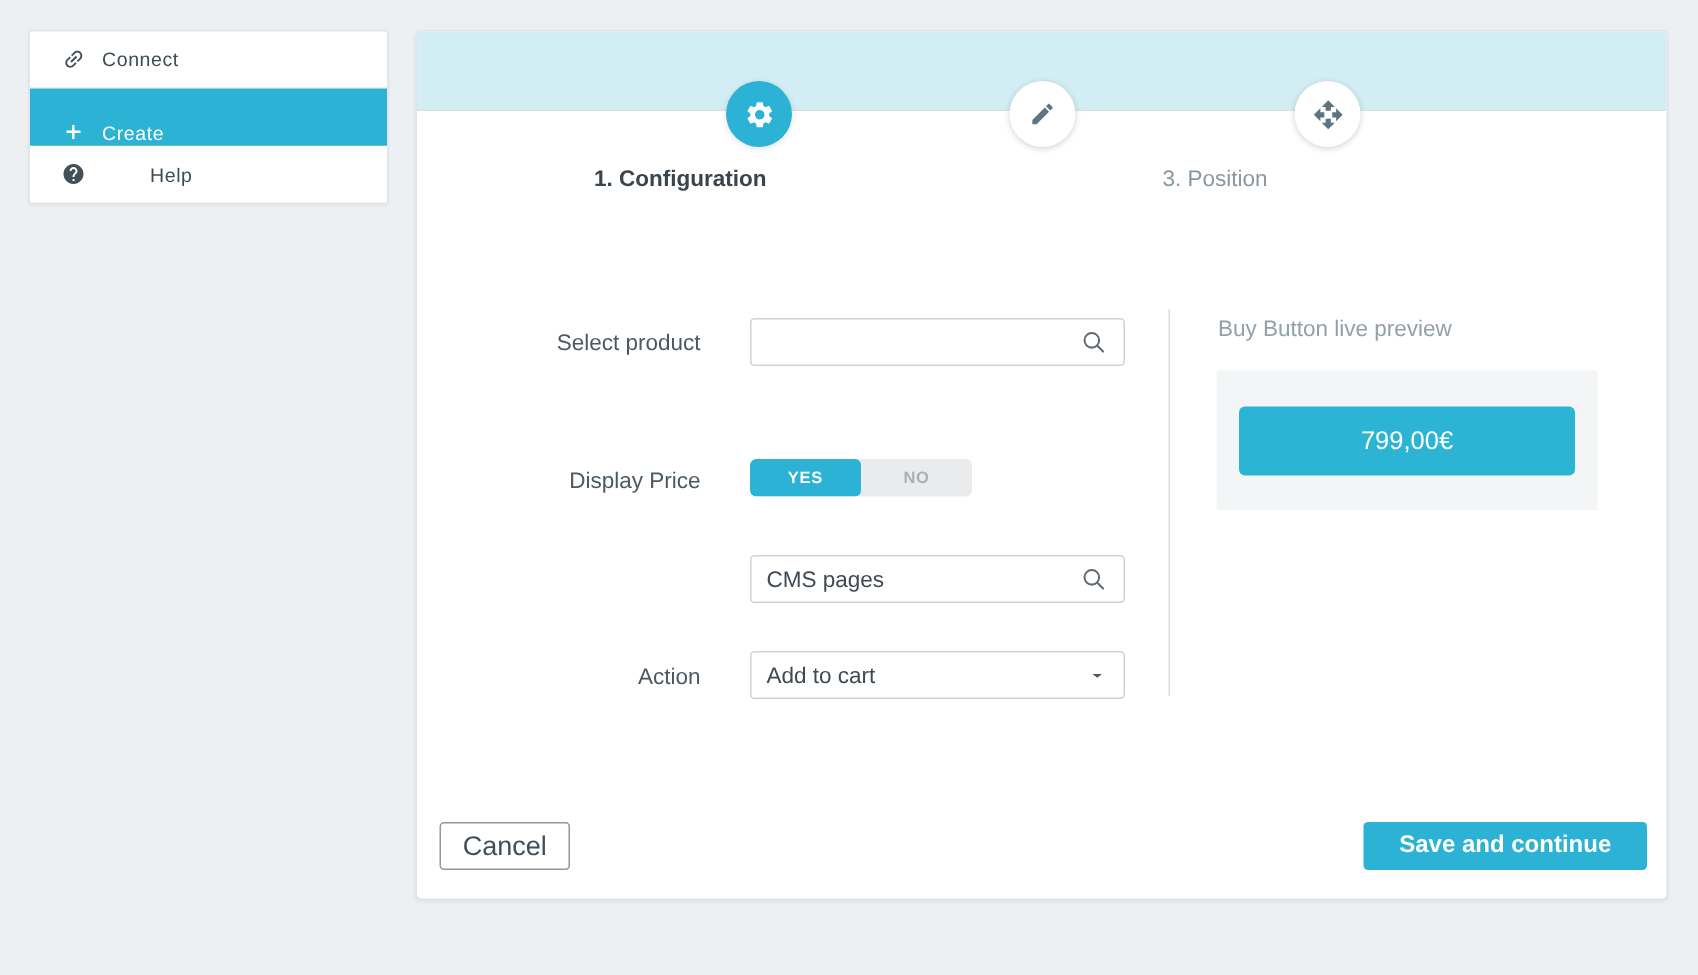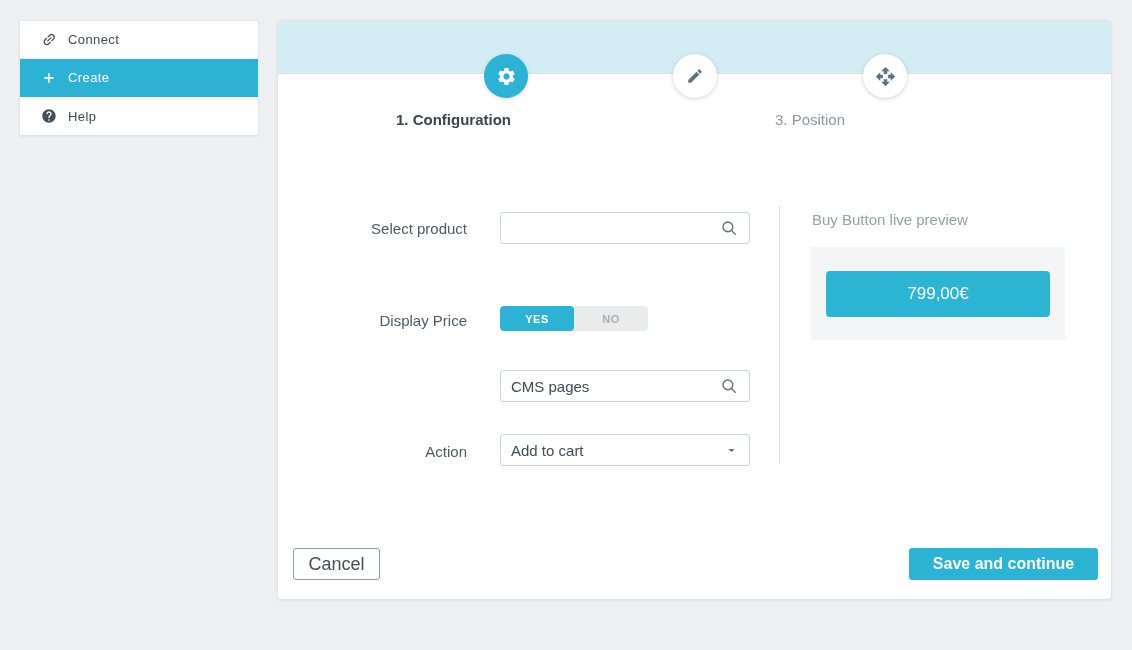--- a/index.html
+++ b/index.html
@@ -15,24 +15,24 @@
   .sidebar {
     position:absolute; left:19px; top:20px; width:240px;
     background:#fff; border:1px solid #e2e6e9; border-radius:2px;
     box-shadow:0 1px 2px rgba(0,0,0,.05);
   }
   .side-item {
     height:38px; display:flex; align-items:center; padding-left:20px;
     border-bottom:1px solid #eceef0; cursor:pointer;
     font-size:13px; letter-spacing:.4px; color:#3e4b54;
   }
-  .side-item:last-child { border-bottom:none; }
+  .side-item:last-child { border-bottom:none;gap:32px; }
   .side-item .s-icon { width:17px; height:17px; display:flex; align-items:center; justify-content:center; color:#42505a; }
   .side-item .s-label { margin-left:11px; }
-  .side-item.active { background:#2cb2d4; color:#fff; border-bottom-color:#2cb2d4; }
+  .side-item.active { background:#2cb2d4; color:#fff; border-bottom-color:#2cb2d4;align-items:flex-end; }
   .side-item.active .s-icon { color:#fff; }
   .rot45 { transform:rotate(-45deg); display:inline-flex; }
 
   
   .card {
     position:absolute; left:277px; top:20px; width:835px; height:580px;
     background:#fff; border:1px solid #e0e4e7; border-radius:4px;
     box-shadow:0 1px 3px rgba(0,0,0,.06);
   }
   .band {

